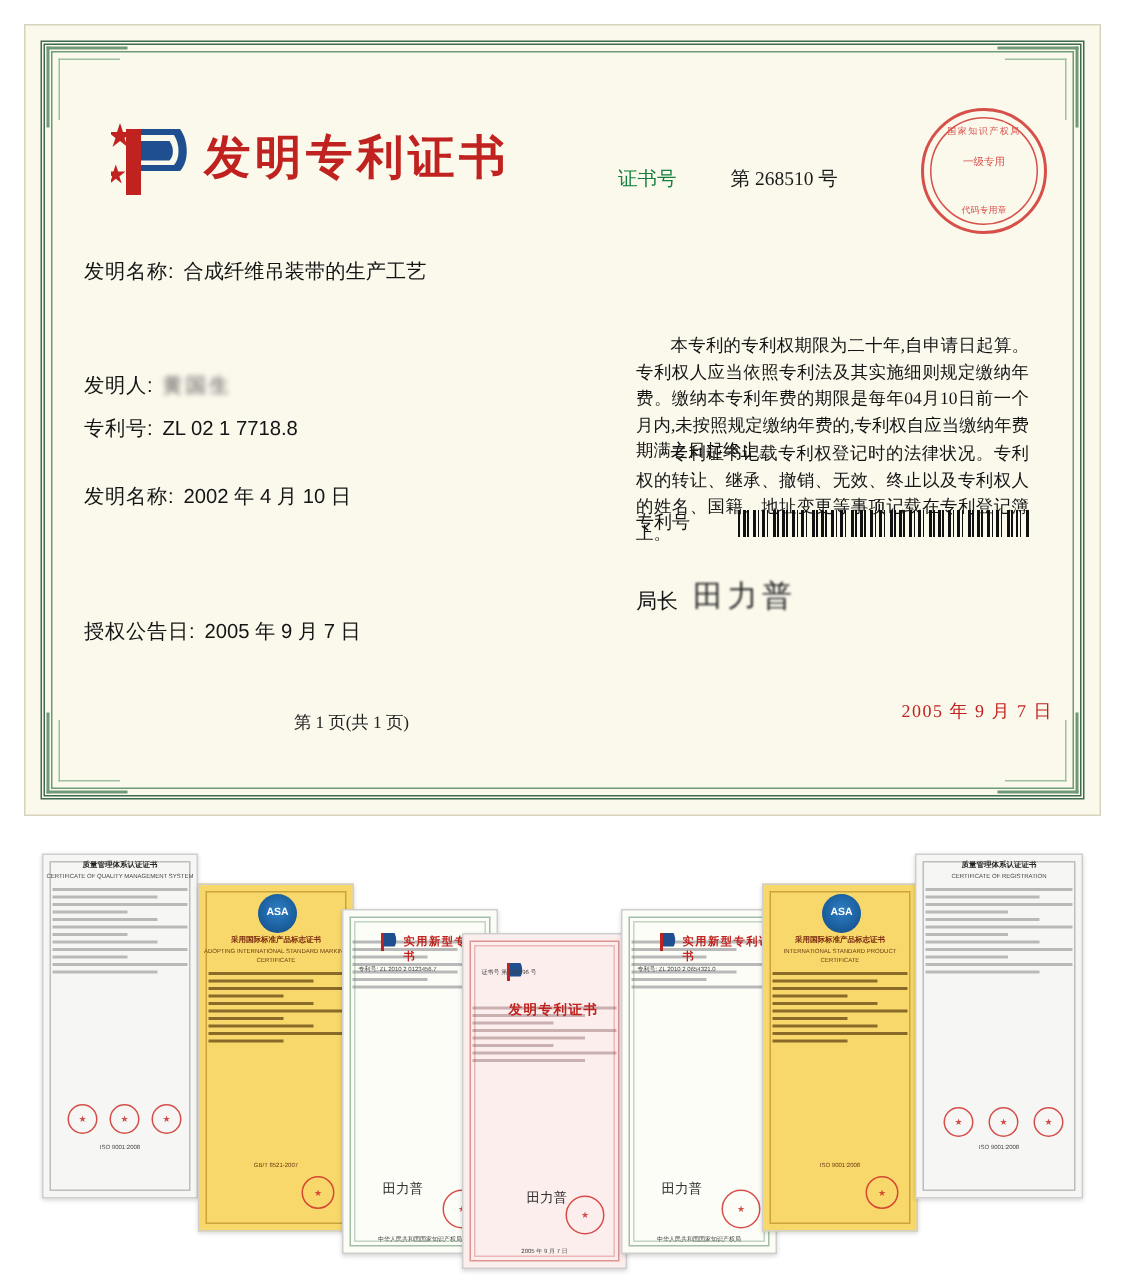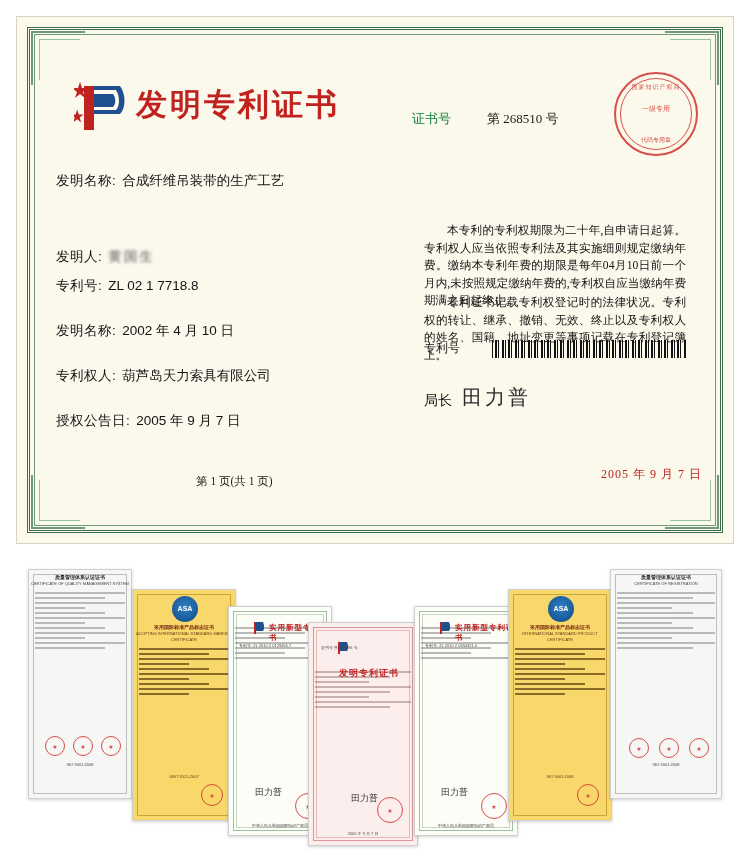--- a/index.html
+++ b/index.html
@@ -402,23 +402,20 @@
       <span class="lbl">发明名称:</span><span class="val">合成纤维吊装带的生产工艺</span>
     </div>
     <div class="field field-row2">
       <span class="lbl">发明人:</span><span class="val val-blur">黄国生</span>
     </div>
     <div class="field field-row3">
       <span class="lbl">专利号:</span><span class="val">ZL 02 1 7718.8</span>
     </div>
     <div class="field field-row4">
       <span class="lbl">发明名称:</span><span class="val">2002 年 4 月 10 日</span>
-    </div>
-    <div class="field field-row5">
-      <span class="lbl">专利权人:</span><span class="val">葫芦岛天力索具有限公司</span>
     </div>
     <div class="field field-row6">
       <span class="lbl">授权公告日:</span><span class="val">2005 年 9 月 7 日</span>
     </div>
 
     <div class="page-count">第 1 页(共 1 页)</div>
 
     <div class="body-text body-p2">
       <span class="body-indent">本专利的专利权期限为二十年,自申请日起算。专利权人应当依照专利法及其实施细则规定缴纳年费。缴纳本专利年费的期限是每年04月10日前一个月内,未按照规定缴纳年费的,专利权自应当缴纳年费期满之日起终止。</span>
     </div>

